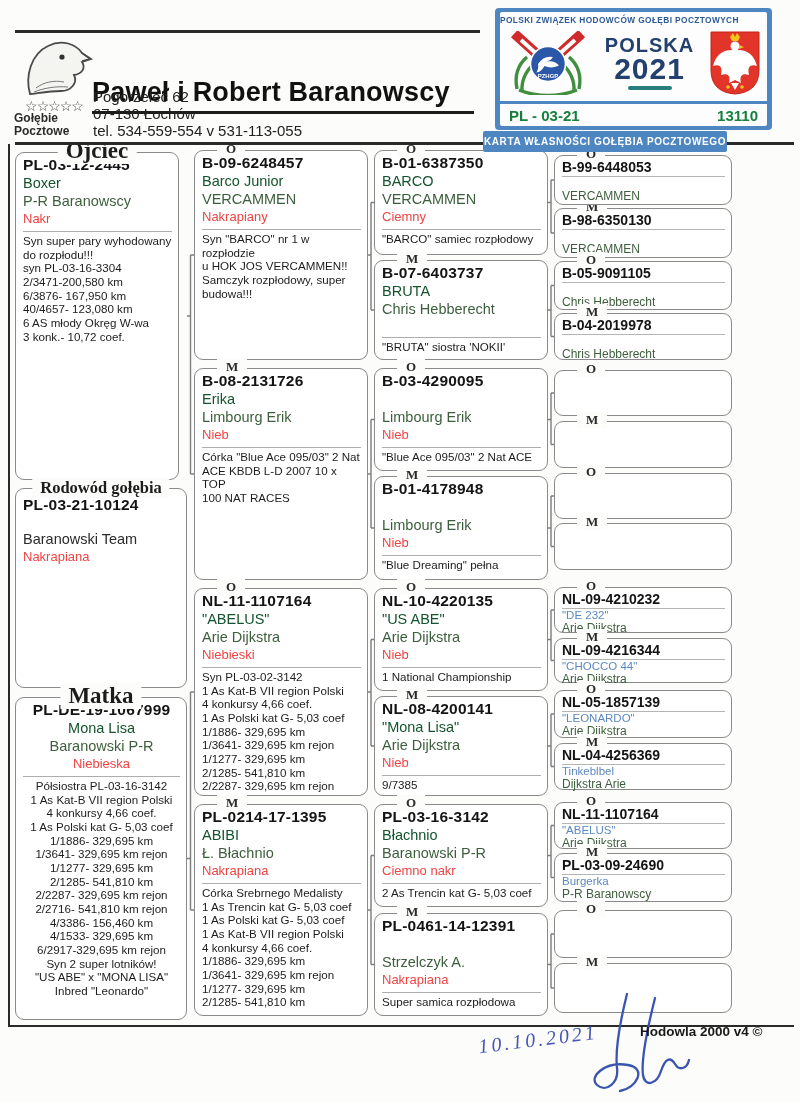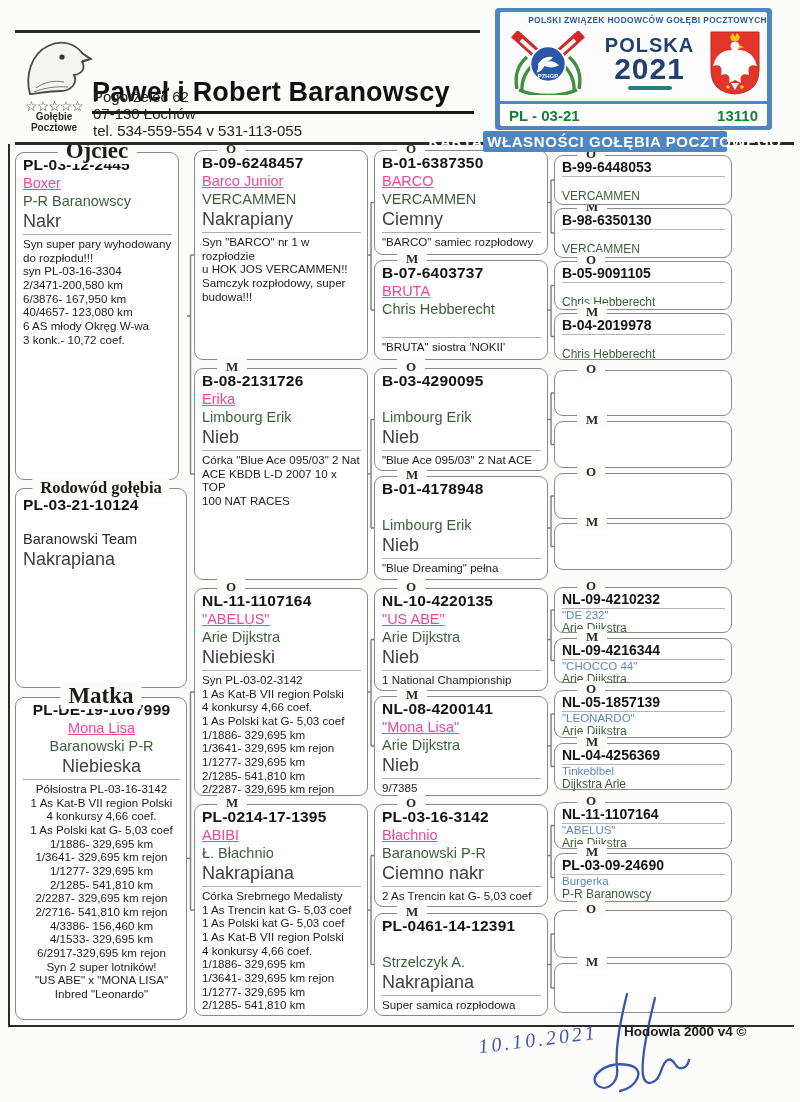--- a/index.html
+++ b/index.html
@@ -4,64 +4,64 @@
 <style>
   html,body{margin:0;padding:0;background:#e8e8e8;}
   #page{position:relative;width:800px;height:1102px;background:#fcfcfa;overflow:hidden;
         font-family:"Liberation Sans",sans-serif;color:#1a1a1a;}
   .abs{position:absolute;}
   .rule{background:#2a2a2a;}
   
   #breeder-name{font-size:27px;font-weight:bold;color:#111;border-bottom:3px solid #1c1c1c;
                 padding-bottom:3px;width:382px;letter-spacing:0.2px;margin-top:31px;}
   .addr{font-size:15px;color:#222;}
-  #logo-caption{font-weight:bold;font-size:10px;color:#2b2b2b;text-align:center;width:80px;line-height:1.05;}
+  #logo-caption{font-weight:bold;font-size:12px;color:#2b2b2b;width:80px;line-height:1.05;}
   #logo-stars{width:84px;text-align:center;font-size:14px;letter-spacing:-1px;color:#444;}
   
   #badge{left:495px;top:8px;width:277px;height:122px;background:#4d86c0;border-radius:4px;
          padding:4px 5px;box-sizing:border-box;z-index:6;}
   #badge-inner{background:#fdfdfd;height:100%;border-radius:2px;display:flex;flex-direction:column;overflow:hidden;}
-  #badge-fed{font-size:8.3px;font-weight:bold;color:#2b5a96;text-align:right;padding-top:3px;
+  #badge-fed{font-size:8.3px;font-weight:bold;color:#2b5a96;text-align:left;padding-top:3px;
              letter-spacing:0.4px;white-space:nowrap;}
   #badge-mid{flex:1;display:flex;align-items:center;justify-content:space-between;padding:0 5px;}
   #badge-center{text-align:center;line-height:0.95;}
   #badge-country{font-size:20px;font-weight:800;color:#23406e;letter-spacing:1px;}
   #badge-year{font-size:30px;font-weight:800;color:#23406e;letter-spacing:1px;}
   #badge-mark{width:44px;height:4px;background:#2a7d7d;border-radius:2px;margin:3px auto 0;}
   #badge-strip{height:22px;border-top:3px solid #4d86c0;display:flex;justify-content:space-between;
                align-items:center;padding:0 9px;font-size:15px;font-weight:600;color:#15803d;}
   #card-banner{left:483px;top:131px;width:244px;height:21px;background:#4d86c0;color:#fff;
-               font-size:15px;font-weight:bold;letter-spacing:0.6px;display:flex;align-items:center;
+               font-size:10px;font-weight:bold;letter-spacing:0.6px;display:flex;align-items:center;
                justify-content:center;white-space:nowrap;z-index:7;border-radius:2px;}
   
   .pbox{position:absolute;border:1.6px solid #8a8a8a;border-radius:9px;background:#fff;
         padding:3px 6px 2px 7px;box-sizing:border-box;}
   .blabel{position:absolute;top:-10px;left:22px;background:#fcfcfa;padding:0 9px;
           font-family:"Liberation Serif",serif;font-weight:bold;font-size:13px;color:#2a2a2a;}
   .btitle{position:absolute;top:-15px;left:50%;transform:translateX(-50%);background:#fcfcfa;
           padding:0 8px;font-family:"Liberation Serif",serif;font-weight:bold;font-size:23px;
           color:#1c1c1c;white-space:nowrap;}
   .btitle.smallcap{font-size:16.5px;top:-11px;}
   .ring{font-weight:bold;font-size:15.5px;color:#141414;min-height:19px;letter-spacing:0.2px;}
-  .pname{font-size:14.5px;color:#ec4899;min-height:18px;text-decoration:underline;}
+  .pname{font-size:14.5px;color:#14532d;min-height:18px;}
   .owner{font-size:14.5px;color:#3c5e3c;min-height:18px;}
   .owner.dark{color:#2a2a2a;}
-  .pcolor{font-size:18px;color:#404040;min-height:18px;}
+  .pcolor{font-size:13px;color:#ef4444;min-height:18px;}
   .desc{font-size:11.6px;color:#1c1c1c;line-height:1.18;white-space:pre-line;
         border-top:1px solid #adadad;margin-top:2px;padding-top:2px;}
   .spacer{height:16px;}
   
   .ring-sm{font-weight:bold;font-size:14px;color:#141414;min-height:17px;}
   .ring-sm.rule-under{border-bottom:1px solid #b5b5b5;}
   .pname-sm{font-size:11.5px;color:#5c88c0;min-height:13px;line-height:1.1;}
   .owner-sm{font-size:12px;color:#3c5e3c;line-height:1.15;}
   
   #hand-date{left:478px;top:1028px;font-family:"Liberation Serif",serif;font-style:italic;
              font-size:20px;color:#4656b8;transform:rotate(-7deg);letter-spacing:3px;z-index:9;}
-  #software-credit{left:624px;top:1024px;font-size:13.5px;font-weight:600;color:#191919;z-index:9;}
+  #software-credit{left:640px;top:1024px;font-size:13.5px;font-weight:600;color:#191919;z-index:9;}
   svg{display:block;}
 </style>
 </head>
 <body>
 
 <div id="page">
 
   <svg id="connectors" class="abs" style="left:0;top:0;z-index:0" width="800" height="1102">
     <path fill="none" stroke="#7d7d7d" stroke-width="1.4" d="M187,316H190.5M190.5,255V474M190.5,255H194M190.5,474H194M187,858.5H190.5M190.5,692V910M190.5,692H194M190.5,910H194M368,255H371M371,202.5V310M371,202.5H374M371,310H374M368,474H371M371,419.5V528M371,419.5H374M371,528H374M368,692H371M371,639.5V746M371,639.5H374M371,746H374M368,910H371M371,855.5V964.5M371,855.5H374M371,964.5H374M548,202.5H551M551,180V233M551,180H554M551,233H554M548,310H551M551,285.5V336.5M551,285.5H554M551,336.5H554M548,419.5H551M551,393V444.5M551,393H554M551,444.5H554M548,528H551M551,496V546.5M551,496H554M551,546.5H554M548,639.5H551M551,610V660.5M551,610H554M551,660.5H554M548,746H551M551,714V766.5M551,714H554M551,766.5H554M548,855.5H551M551,825.5V877.5M551,825.5H554M551,877.5H554M548,964.5H551M551,934V988M551,934H554M551,988H554M101,480V488M101,688V697"></path>
   </svg>

